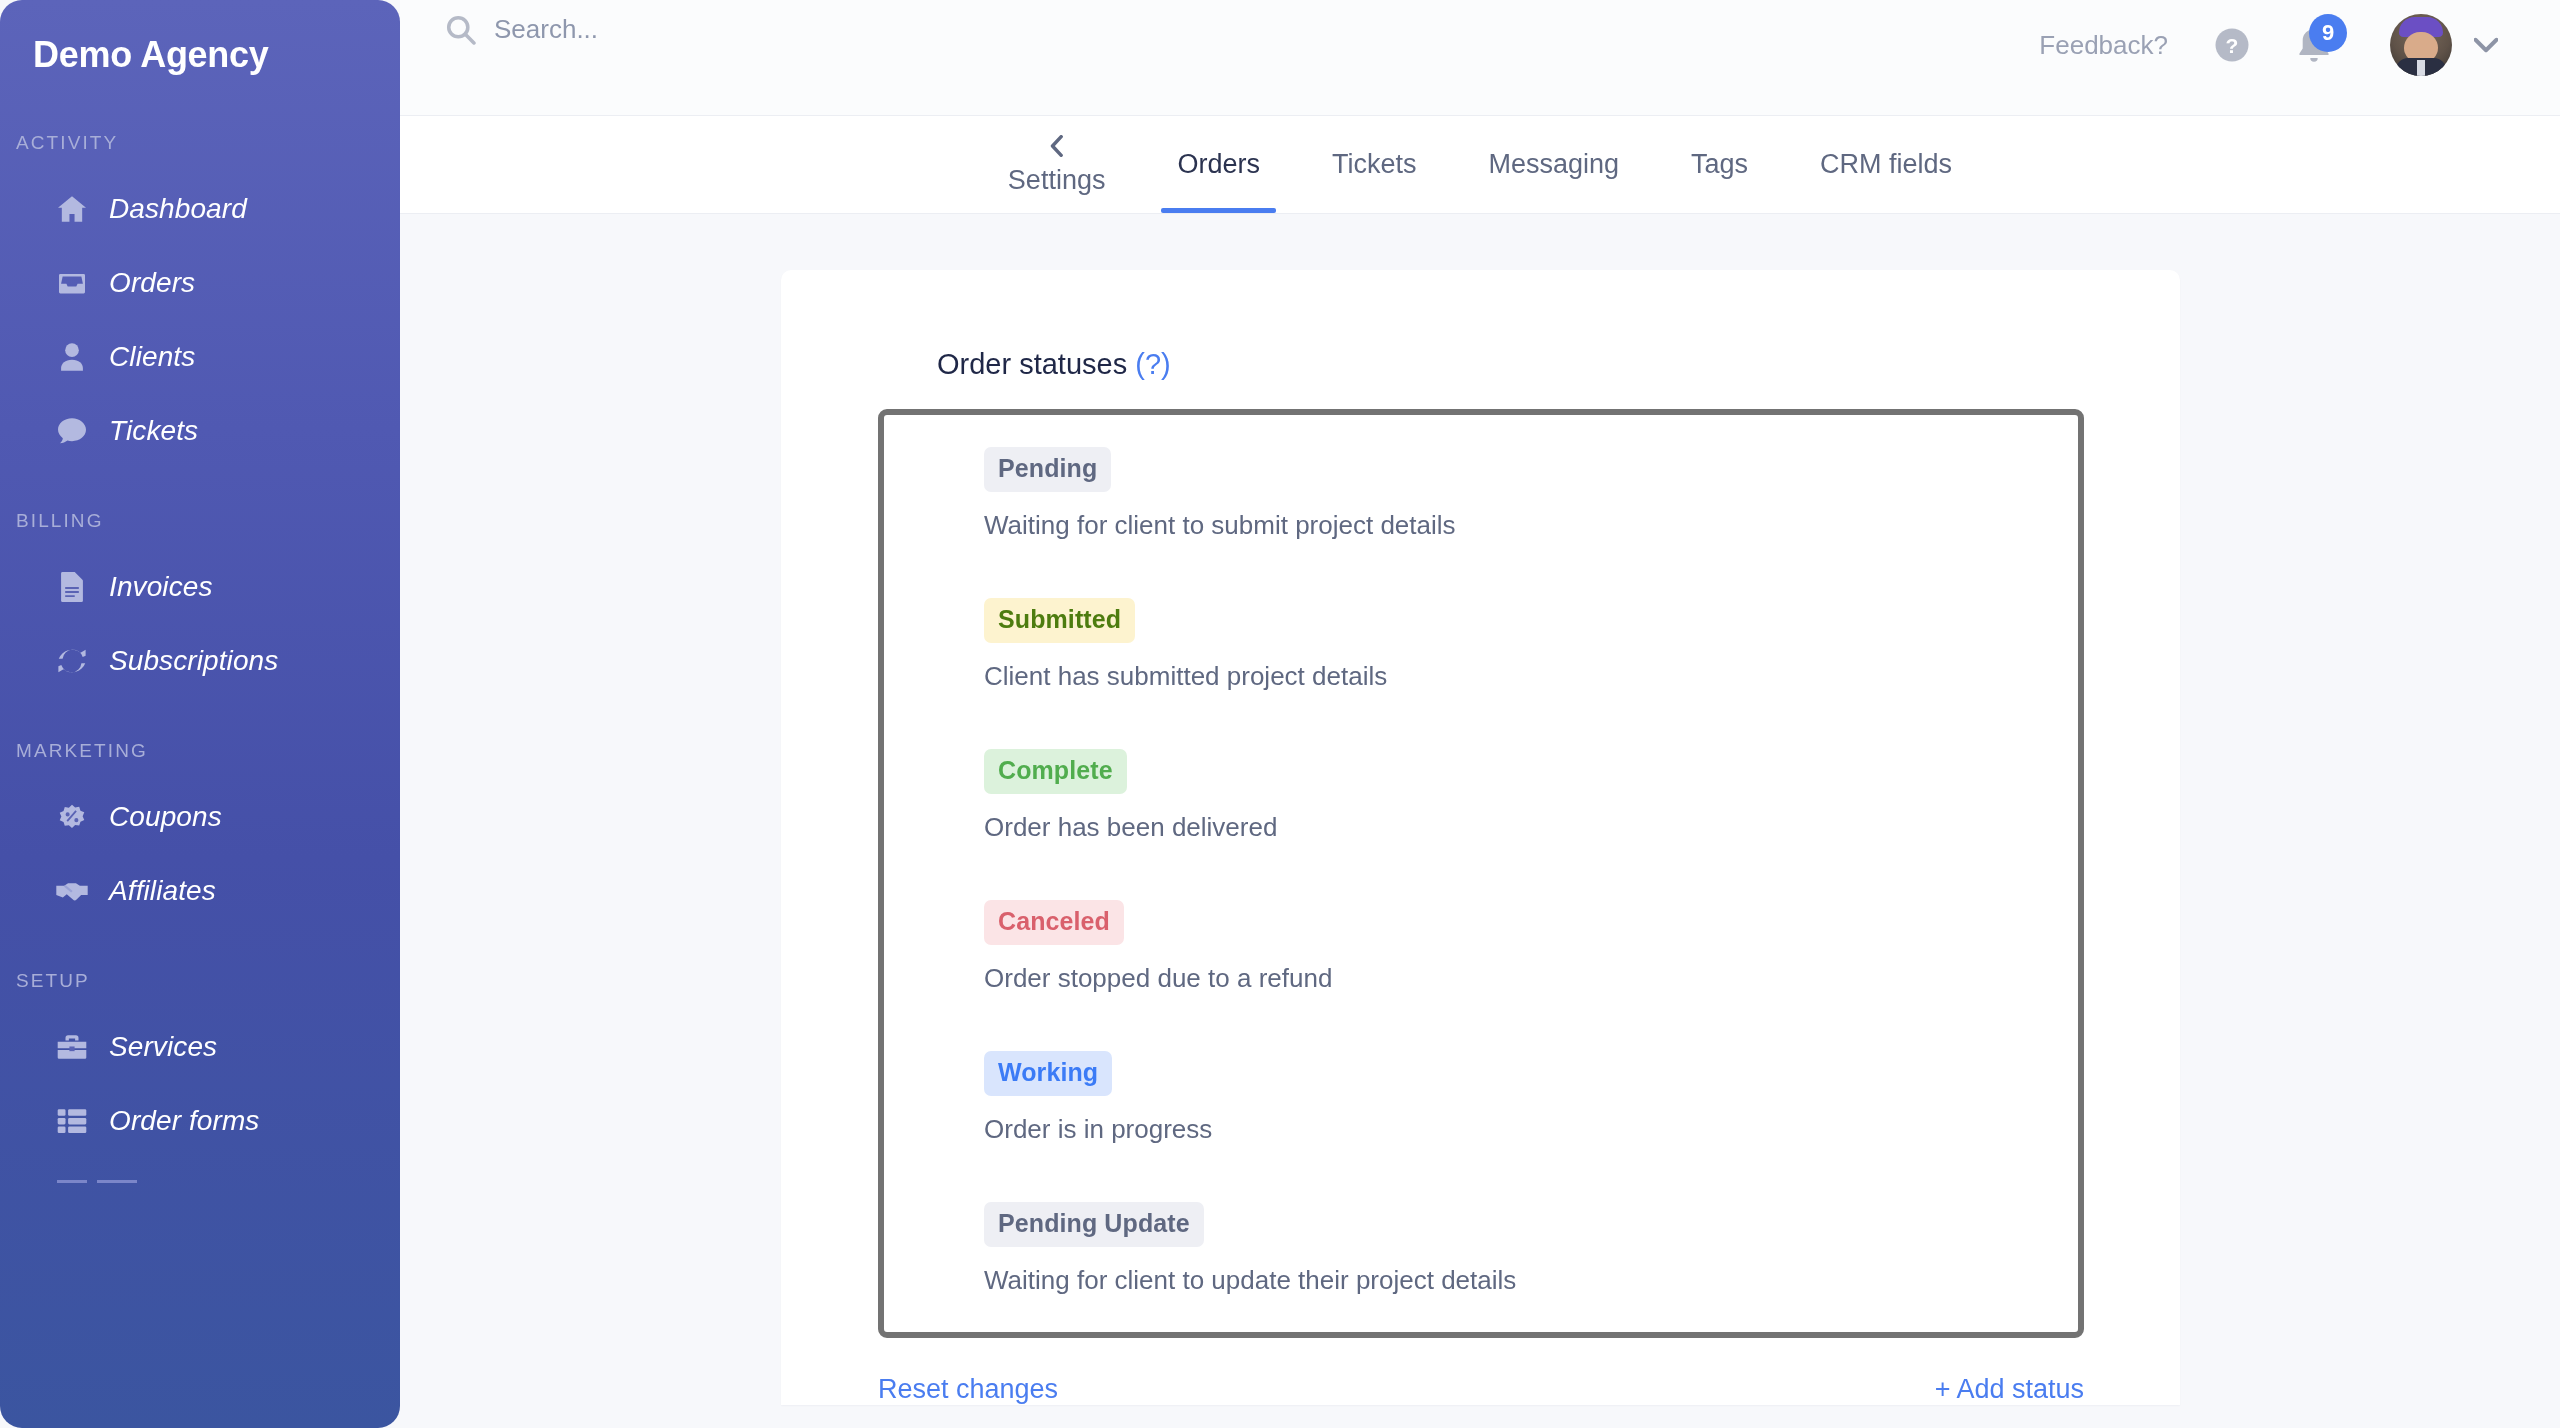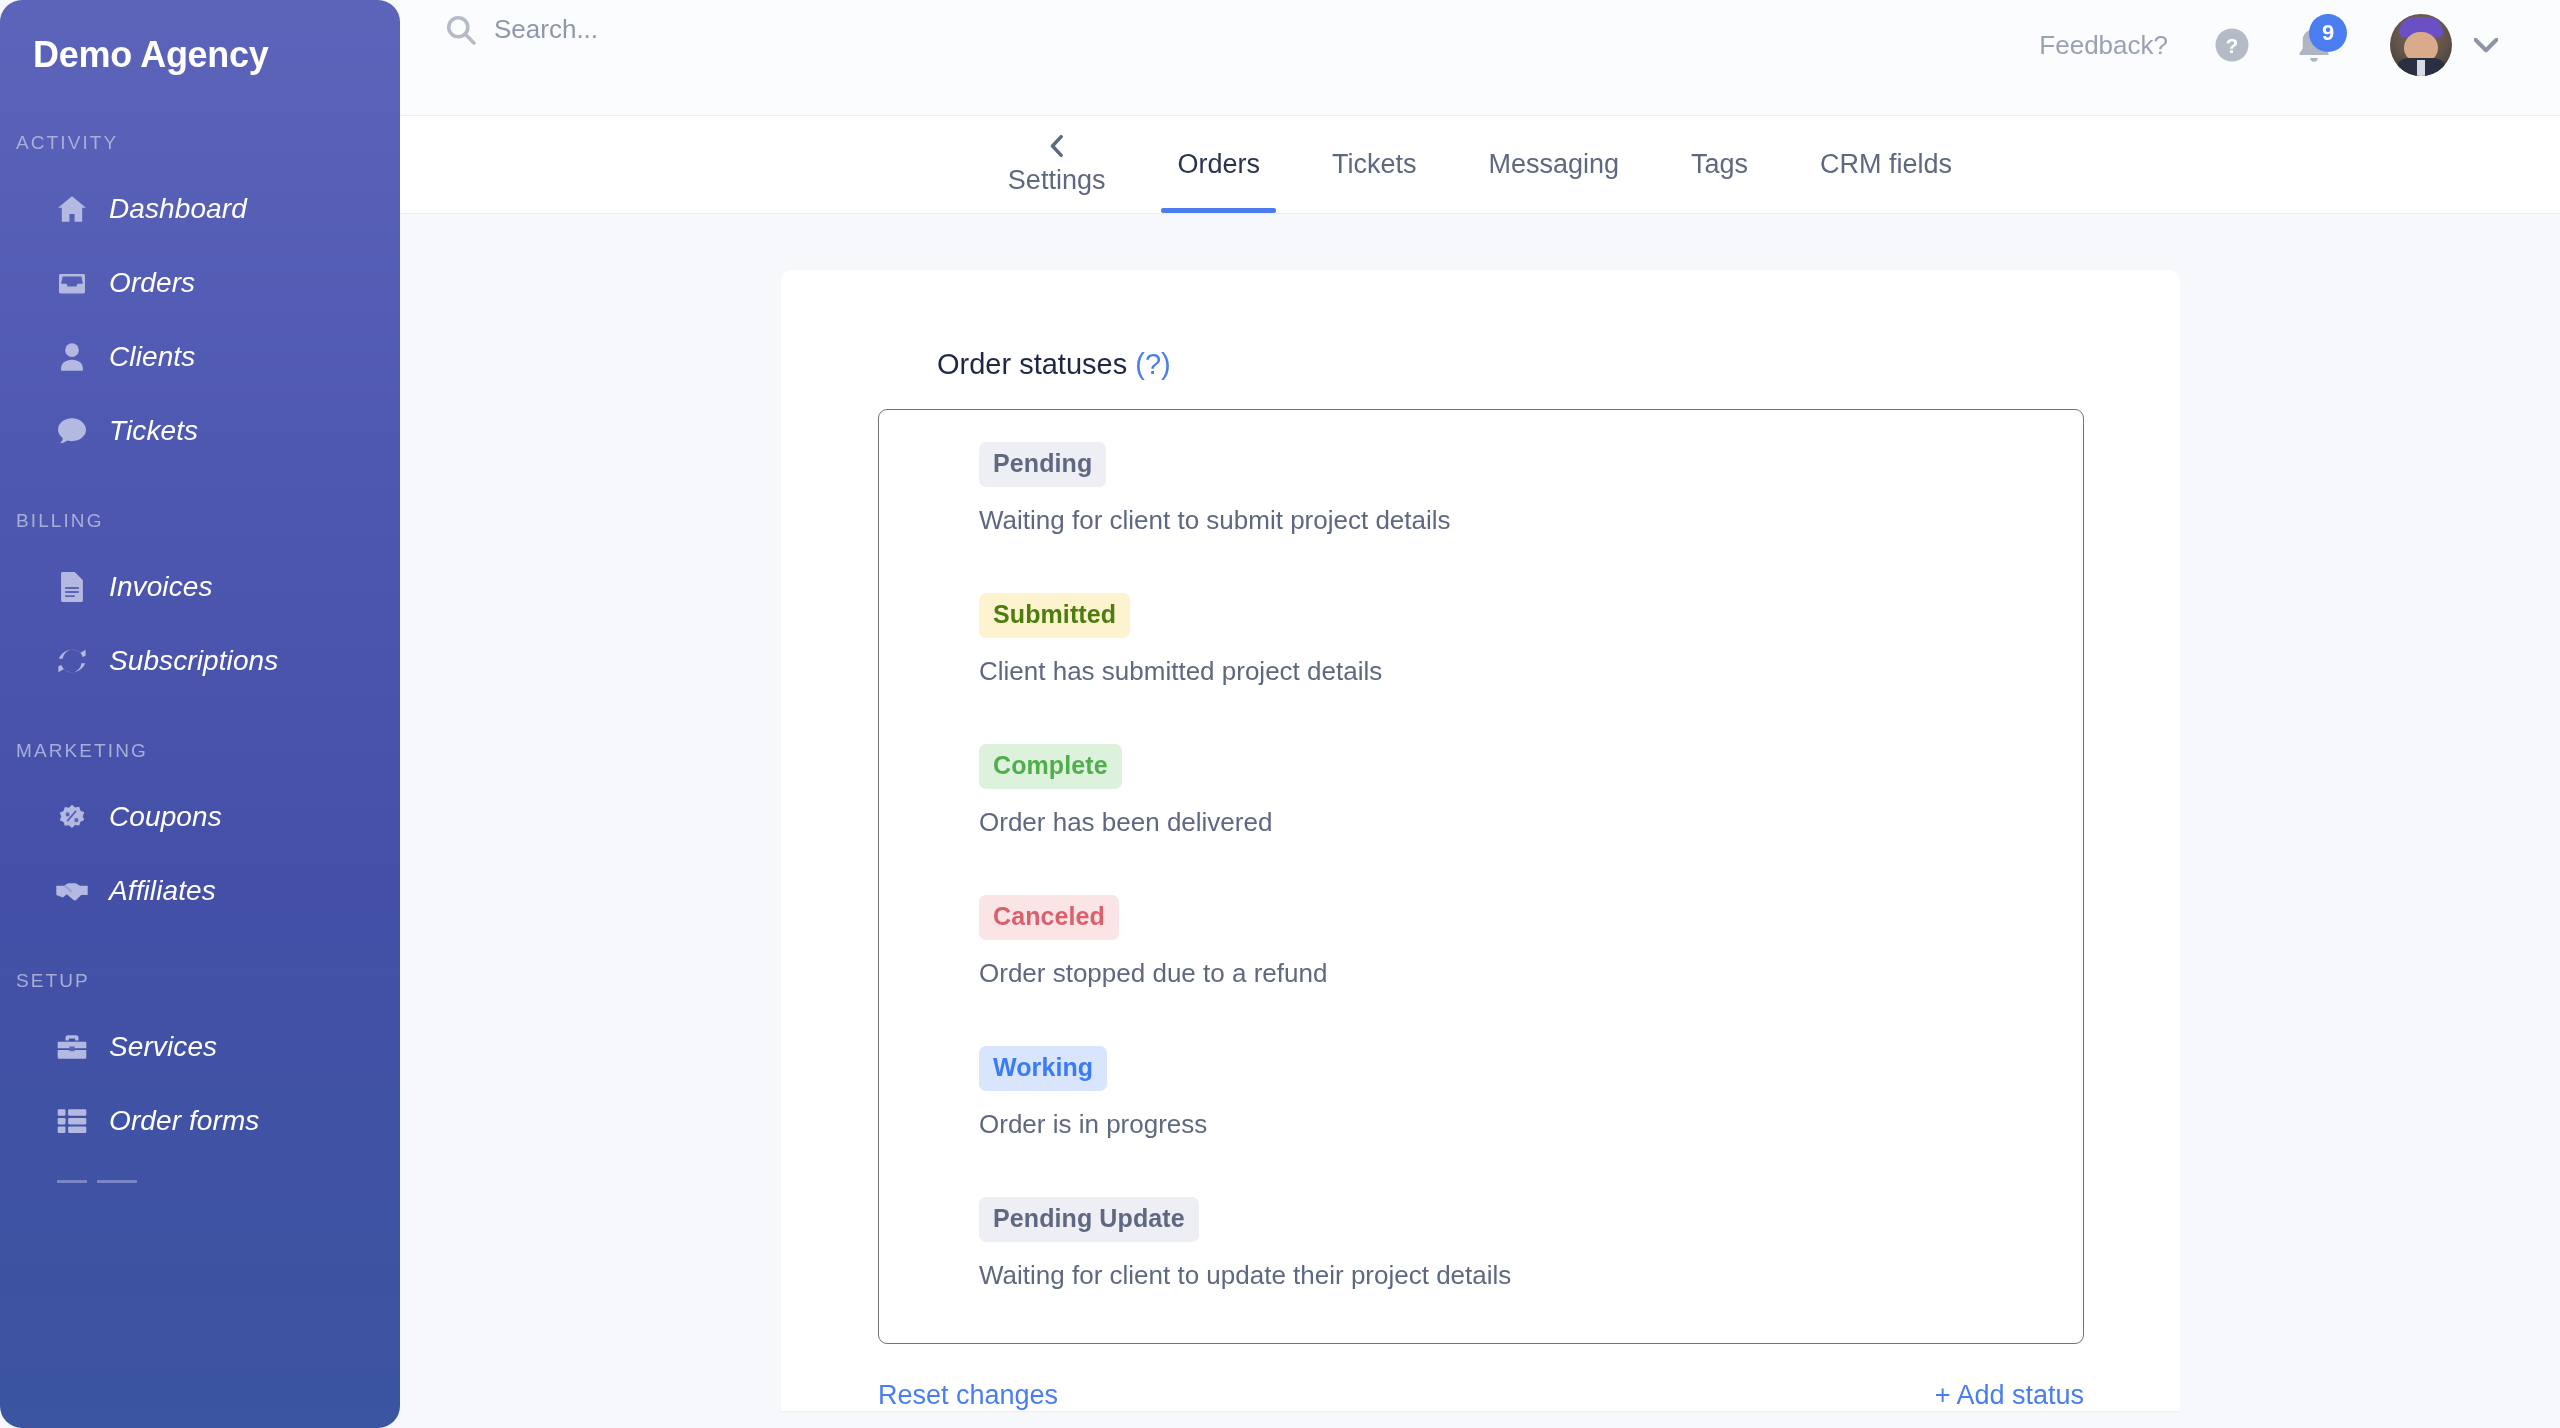--- a/index.html
+++ b/index.html
@@ -154,28 +154,28 @@
     box-shadow: 0 1px 2px rgba(26,34,64,0.04);
   }
   .panel-inner { padding: 78px 96px 0 156px; }
   .section-title {
     font-size: 29px; color: #1f2747; font-weight: 400;
     margin-bottom: 28px;
   }
   .section-title .q { color: #4a7df0; cursor: pointer; }
 
   .status-card {
-    border: 1px solid #737373;
+    border: 6px solid #737373;
     border-radius: 9px;
     padding: 32px 0 36px 0;
     width: 1206px;
     margin-left: -59px;
   }
   .status-row { padding: 0 0 0 100px; margin-bottom: 57px; }
-  .status-row:last-child { margin-bottom: 16px; }
+  .status-row:last-child { margin-bottom: 0; }
   .badge {
     display: inline-block;
     padding: 7px 14px 9px 14px;
     border-radius: 7px;
     font-size: 25px;
     font-weight: bold;
     letter-spacing: 0.1px;
     cursor: pointer;
   }
   .badge.gray   { background: #eeeff4; color: #5f6881; }

